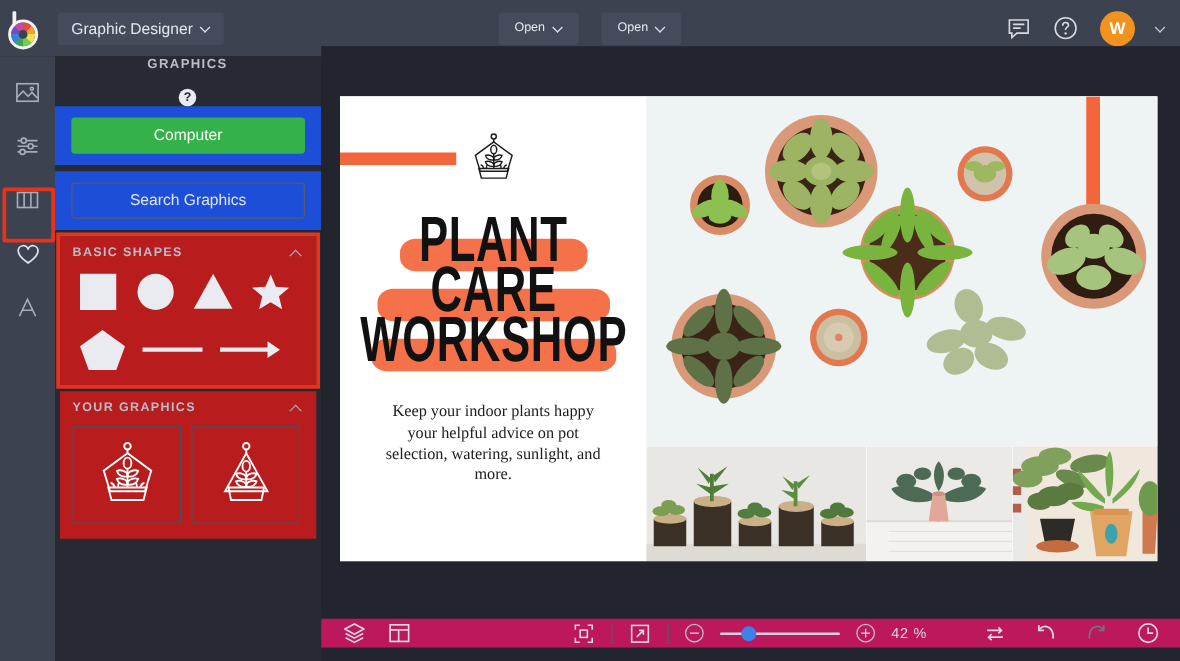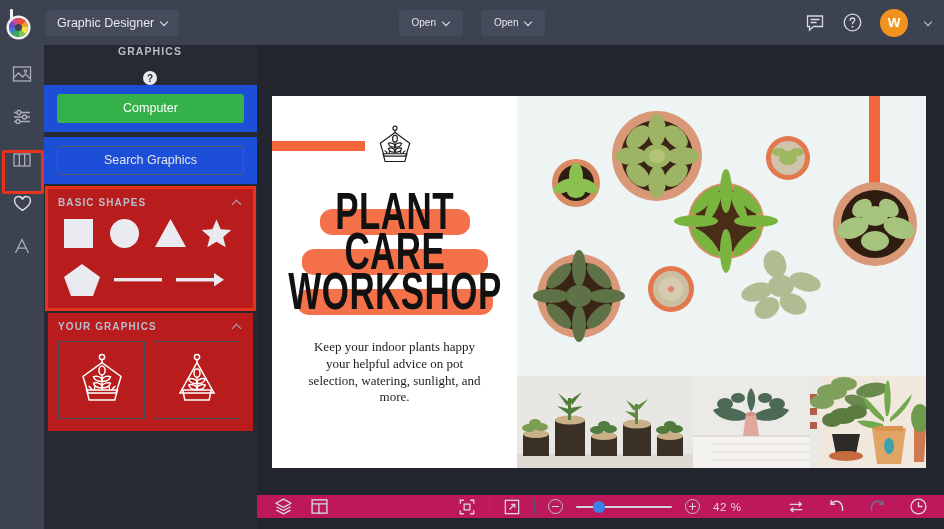--- a/index.html
+++ b/index.html
@@ -143,21 +143,21 @@
   .shape { cursor: pointer; }
 
   .graphics-grid { display: flex; gap: 8px; padding: 2px 10px 12px 10px; }
   .graphic-cell {
     width: 87px; height: 78px; border: 1px solid #4a4f5e;
     display: flex; align-items: center; justify-content: center; cursor: pointer;
   }
 
   
   .canvas-area {
-    position: absolute; left: 257px; top: 56px; width: 687px; height: 450px;
+    position: absolute; left: 257px; top: 37px; width: 687px; height: 450px;
     background: #22252e;
   }
   .artboard {
     position: absolute; left: 15px; top: 40px; width: 654px; height: 372px;
     background: #ffffff; overflow: hidden; display: flex;
   }
   .poster-left {
     width: 245px; height: 372px; background: #ffffff; position: relative;
     display: flex; flex-direction: column; align-items: center;
   }

